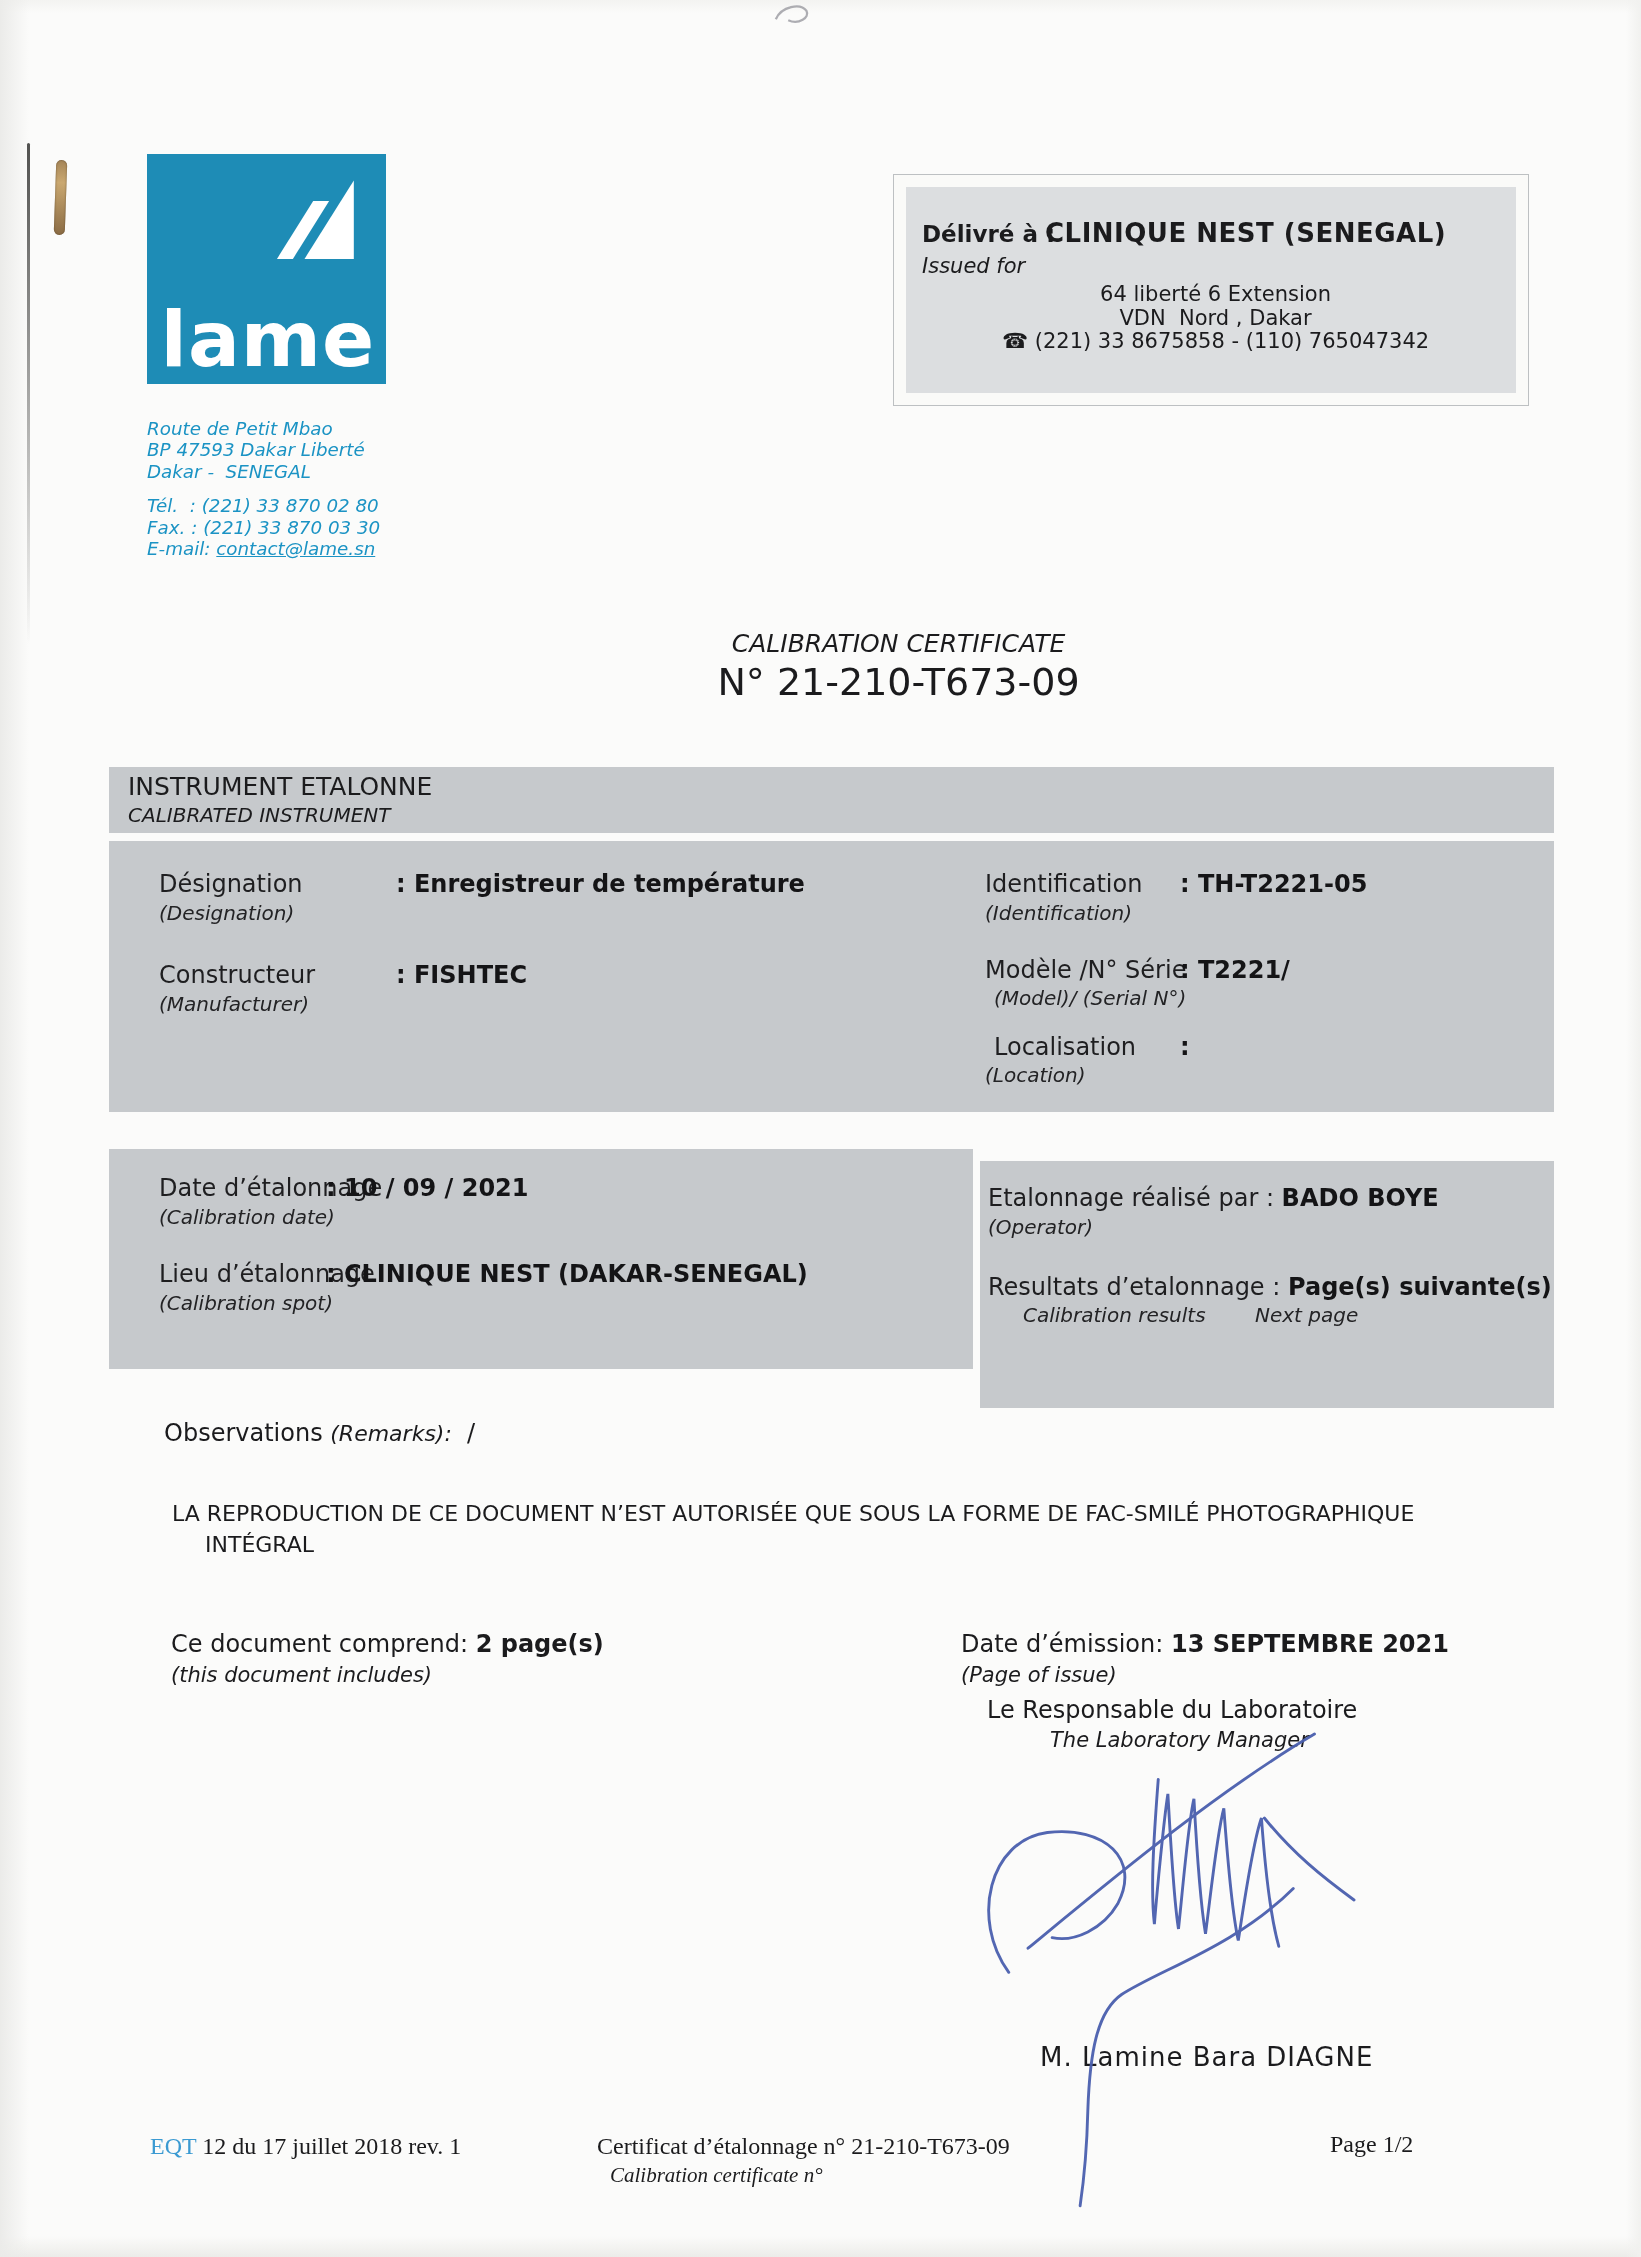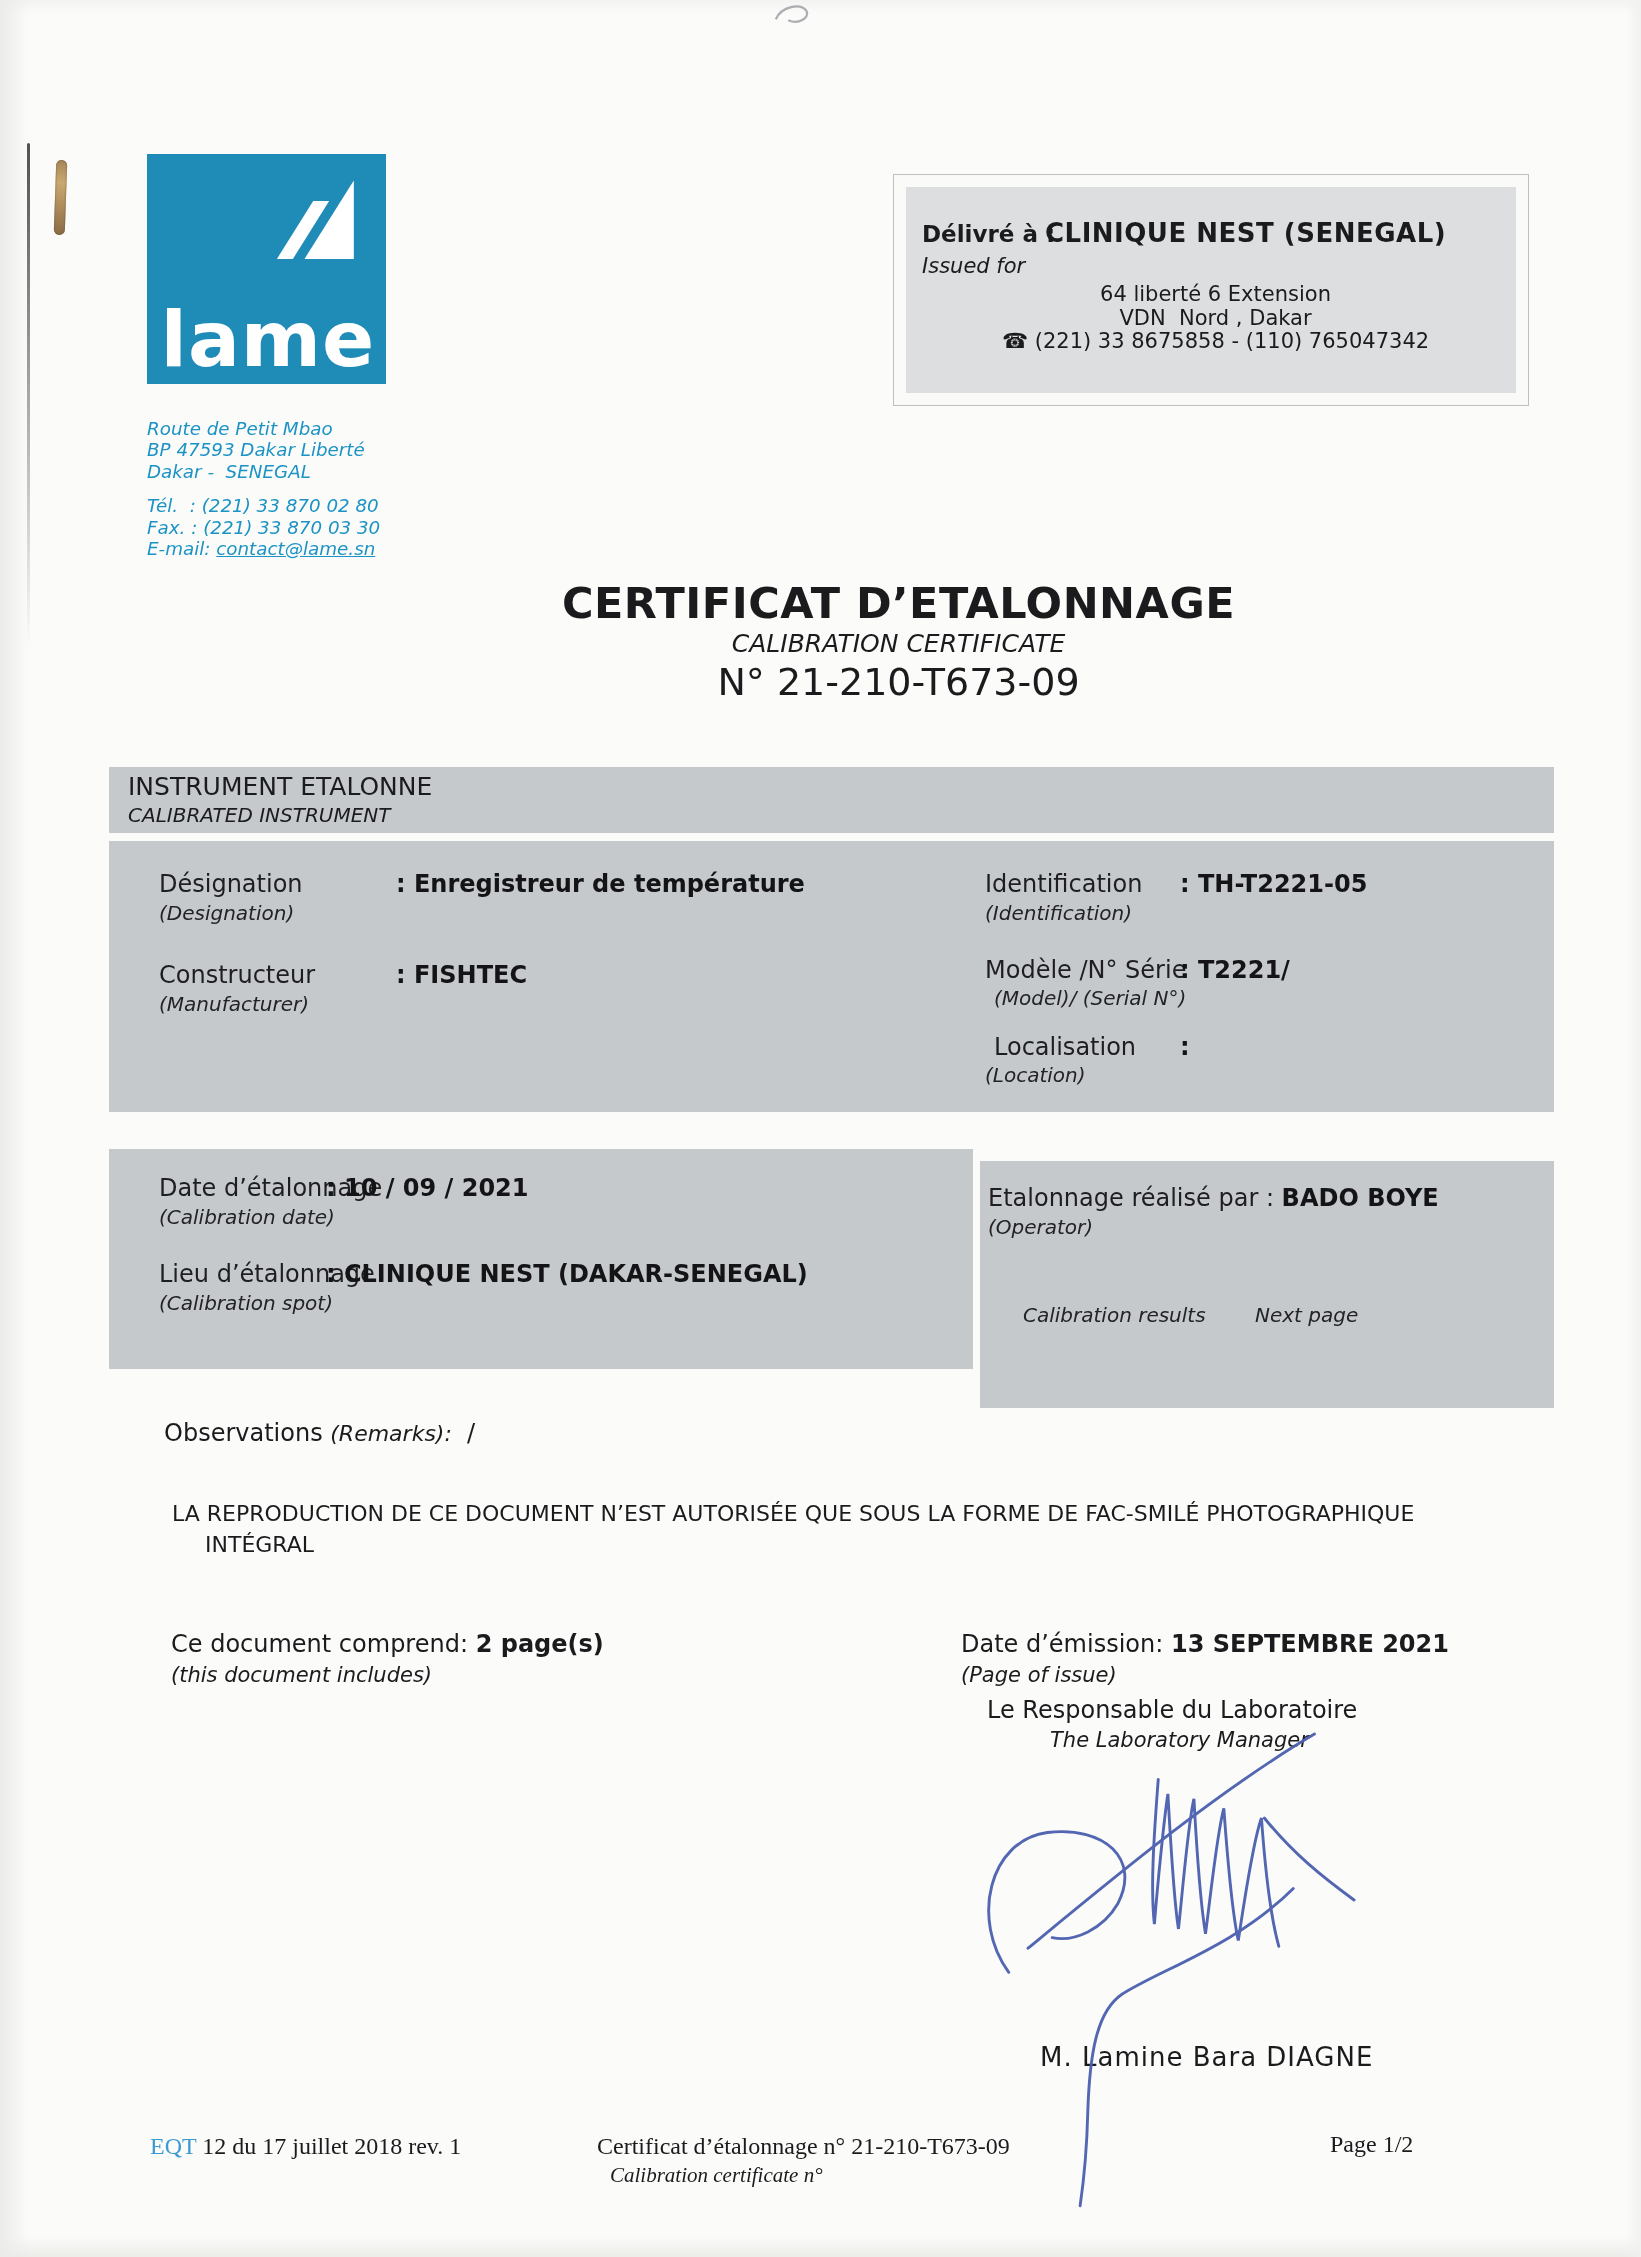--- a/index.html
+++ b/index.html
@@ -67,21 +67,20 @@
   <div id="issuedbox">
     <div class="panel"></div>
   </div>
   <div class="abs b" style="left:922px;top:221px;font-size:23px;">Délivré à :</div>
   <div class="abs b" style="left:1045px;top:218px;font-size:26px;letter-spacing:0.5px;">CLINIQUE NEST (SENEGAL)</div>
   <div class="abs it" style="left:922px;top:254px;font-size:21px;">Issued for</div>
   <div class="abs ctr" style="left:922px;top:282px;width:587px;font-size:21px;">64 liberté 6 Extension</div>
   <div class="abs ctr" style="left:922px;top:306px;width:587px;font-size:21px;">VDN  Nord , Dakar</div>
   <div class="abs ctr" style="left:922px;top:329px;width:587px;font-size:21px;"><span>☎</span><span> (221) 33 8675858 - (110) 765047342</span></div>
 
-  <div class="abs ctr b" style="left:319px;top:578px;width:1159px;font-size:43px;letter-spacing:0.5px;">CERTIFICAT D’ETALONNAGE</div>
   <div class="abs ctr it" style="left:319px;top:629px;width:1159px;font-size:25px;">CALIBRATION CERTIFICATE</div>
   <div class="abs ctr" style="left:319px;top:660px;width:1159px;font-size:38px;">N° 21-210-T673-09</div>
 
   <div class="abs" style="left:128px;top:772px;font-size:25px;">INSTRUMENT ETALONNE</div>
   <div class="abs it" style="left:128px;top:804px;font-size:20px;">CALIBRATED INSTRUMENT</div>
 
   <div class="abs lbl" style="left:159px;top:870px;">Désignation</div>
   <div class="abs sub" style="left:159px;top:902px;">(Designation)</div>
   <div class="abs val" style="left:396px;top:870px;">: Enregistreur de température</div>
 
@@ -105,20 +104,21 @@
   <div class="abs val" style="left:326px;top:1174px;">: 10 / 09 / 2021</div>
   <div class="abs sub" style="left:159px;top:1206px;">(Calibration date)</div>
 
   <div class="abs lbl" style="left:159px;top:1260px;">Lieu d’étalonnage</div>
   <div class="abs val" style="left:326px;top:1260px;">: CLINIQUE NEST (DAKAR-SENEGAL)</div>
   <div class="abs sub" style="left:159px;top:1292px;">(Calibration spot)</div>
 
   <div class="abs" style="left:988px;top:1184px;"><span class="lbl">Etalonnage réalisé par : </span><span class="val">BADO BOYE</span></div>
   <div class="abs sub" style="left:988px;top:1216px;">(Operator)</div>
 
+  <div class="abs" style="left:988px;top:1273px;"><span class="lbl">Resultats d’etalonnage : </span><span class="val">Page(s) suivante(s)</span></div>
   <div class="abs sub" style="left:988px;top:1304px;margin-left:35px;">Calibration results</div>
   <div class="abs sub" style="left:1255px;top:1304px;">Next page</div>
 
   <div class="abs" style="left:164px;top:1419px;font-size:24px;"><span>Observations </span><span class="it" style="font-size:22px;">(Remarks):</span><span>  /</span></div>
 
   <div class="abs" style="left:172px;top:1501px;font-size:22px;">LA REPRODUCTION DE CE DOCUMENT N’EST AUTORISÉE QUE SOUS LA FORME DE FAC-SMILÉ PHOTOGRAPHIQUE</div>
   <div class="abs" style="left:205px;top:1532px;font-size:22px;">INTÉGRAL</div>
 
   <div class="abs" style="left:171px;top:1630px;font-size:24px;"><span>Ce document comprend: </span><span class="b">2 page(s)</span></div>
   <div class="abs it" style="left:171px;top:1663px;font-size:21px;">(this document includes)</div>

